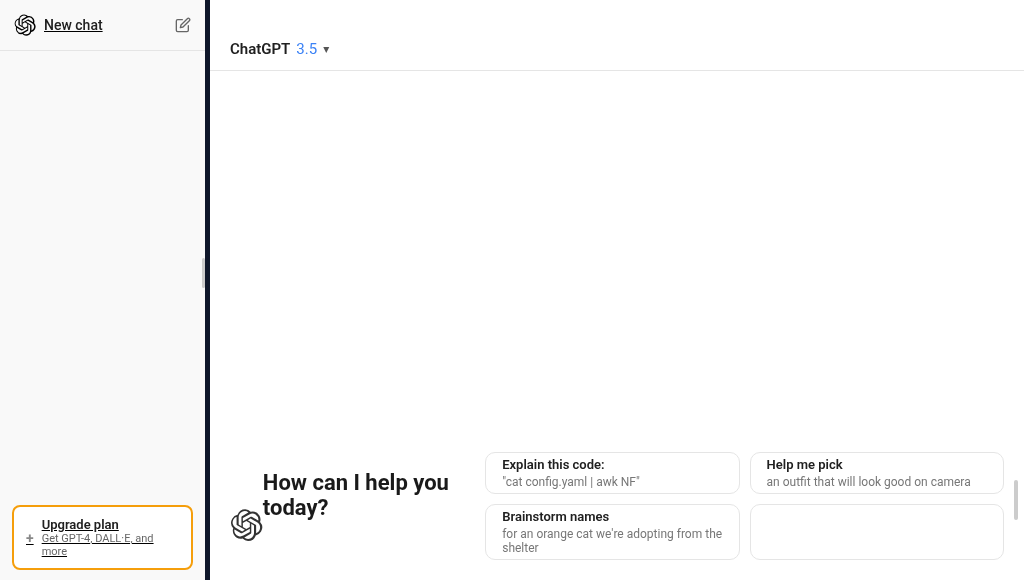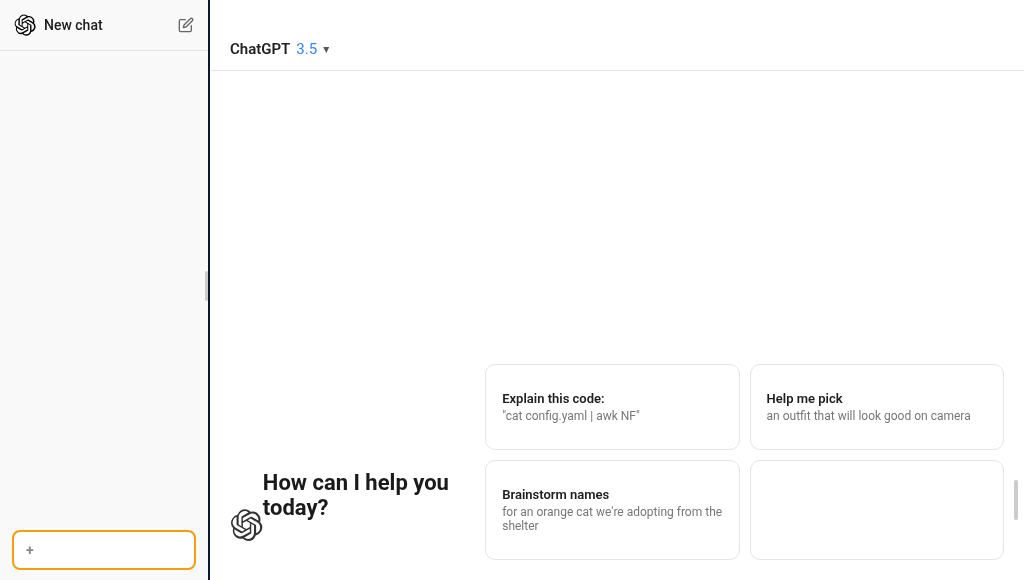--- a/index.html
+++ b/index.html
@@ -9,25 +9,26 @@
       display: flex;
       height: 580px;
       width: 1024px;
       overflow: hidden;
     }
 
     
     .sidebar {
       width: 210px;
       background: #f9f9f9;
-      border-right: 2px solid #0f172a;
+      border-right: 5px solid #0f172a;
       display: flex;
       flex-direction: column;
       flex-shrink: 0;
       position: relative;
+      text-decoration: underline;
     }
 
     .sidebar-header {
       display: flex;
       align-items: center;
       justify-content: space-between;
       padding: 14px 14px;
       border-bottom: 1px solid #e5e5e5;
     }
 
@@ -175,21 +176,21 @@
       display: grid;
       grid-template-columns: 1fr 1fr;
       gap: 10px;
       width: 600px;
       max-width: 100%;
     }
 
     .suggestion-card {
       border: 1px solid #e5e5e5;
       border-radius: 10px;
-      padding: 26px 16px;
+      padding: 4px 16px;
       cursor: pointer;
       background: #fff;
       transition: background 0.15s;
     }
 
     .suggestion-title {
       font-size: 13px;
       font-weight: 600;
       color: #202020;
       margin-bottom: 3px;
@@ -232,20 +233,24 @@
     </div>
   </div>
 
   <div class="sidebar-content">
     <div class="resize-handle"></div>
   </div>
 
   <div style="position:relative;">
     <div class="upgrade-plan">
       <span class="upgrade-icon">+</span>
+      <div class="upgrade-text-block">
+        <span class="upgrade-title">Upgrade plan</span>
+        <span class="upgrade-subtitle">Get GPT-4, DALL·E, and more</span>
+      </div>
     </div>
 
     <div style="position:absolute; right:-28px; bottom:18px; font-size:24px; color:#f59e0b; transform:rotate(160deg); pointer-events:none;">➜</div>
   </div>
 
 </div>
 
 <div class="main">
 
   <div class="topbar">

